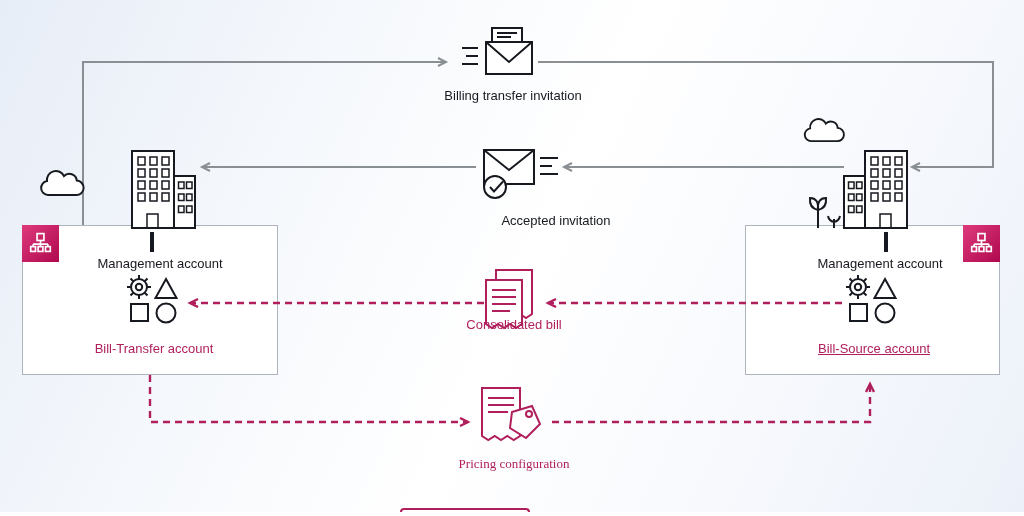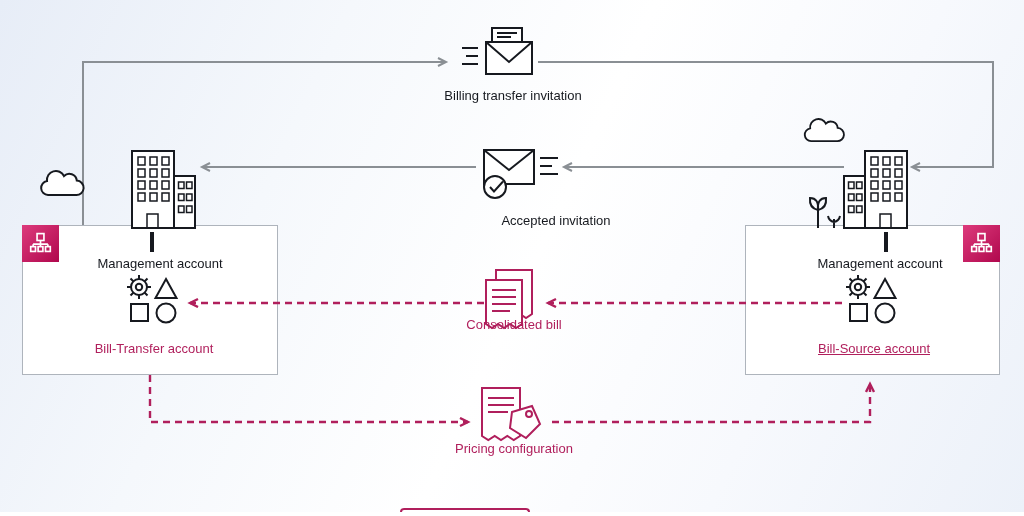--- a/index.html
+++ b/index.html
@@ -192,21 +192,21 @@
     <path class="pk" d="M10 22 H34 M10 29 H34 M10 36 H34 M10 43 H28"></path>
   </svg>
   <div class="lbl pink" style="left:514px; top:317px;">Consolidated bill</div>
 
   <svg class="abs" style="left:478px; top:386px;" width="72" height="66" viewBox="0 0 72 66">
     <path class="pk-f" d="M4 2 H42 V50 L35.7 54 L29.3 50 L23 54 L16.7 50 L10.3 54 L4 50 Z"></path>
     <path class="pk" d="M10 12 H36 M10 19 H36 M10 26 H30"></path>
     <path class="pk-f" d="M34 26 L54 20 L62 38 L48 52 L32 42 Z"></path>
     <circle class="pk" cx="51" cy="28" r="3"></circle>
   </svg>
-  <div class="lbl pink" style="left:514px; top:441px;">Pricing configuration</div>
+  <div class="lbl pink" style="left:514px; top:456px;font-family:Liberation Serif, serif;">Pricing configuration</div>
 
   <div class="lbl" style="left:160px; top:256px;">Management account</div>
   <div class="lbl pink" style="left:154px; top:341px;">Bill-Transfer account</div>
 
   <div class="lbl" style="left:880px; top:256px;">Management account</div>
   <div class="lbl pink" style="left:874px; top:341px;text-decoration:underline;">Bill-Source account</div>
 
   <div class="crop-box" style="left:400px; top:508px; width:126px; height:10px;"></div>
 
 </div>

